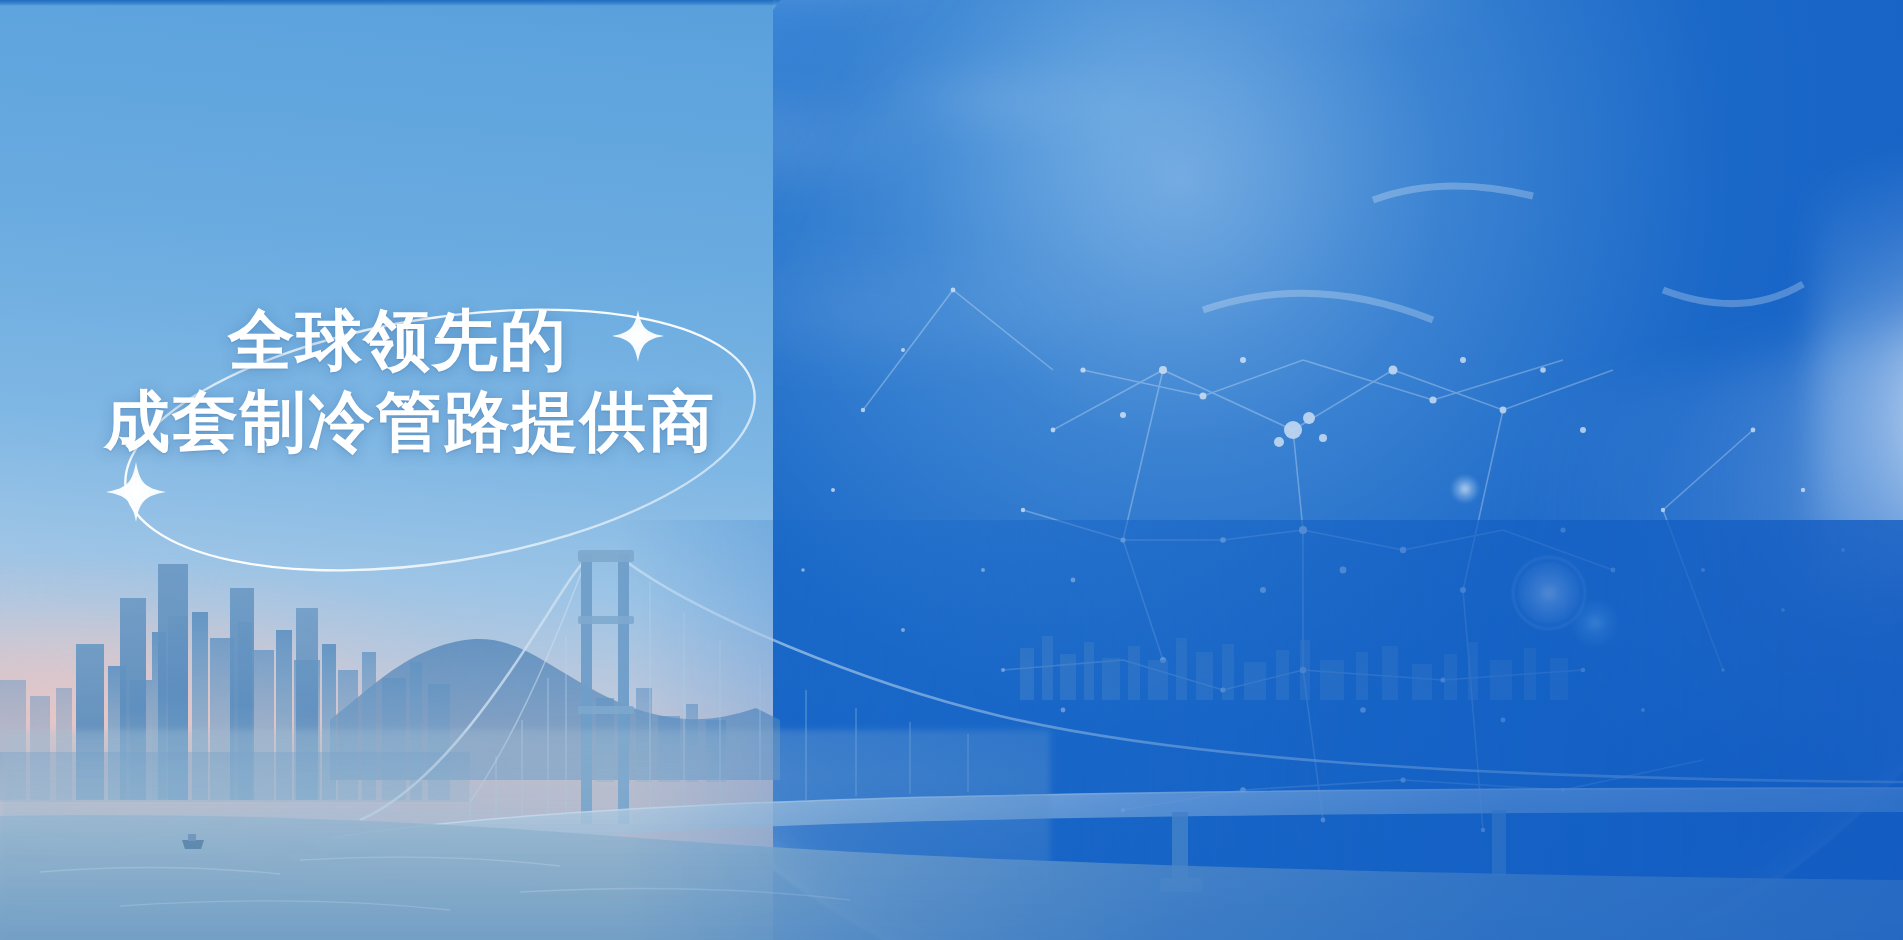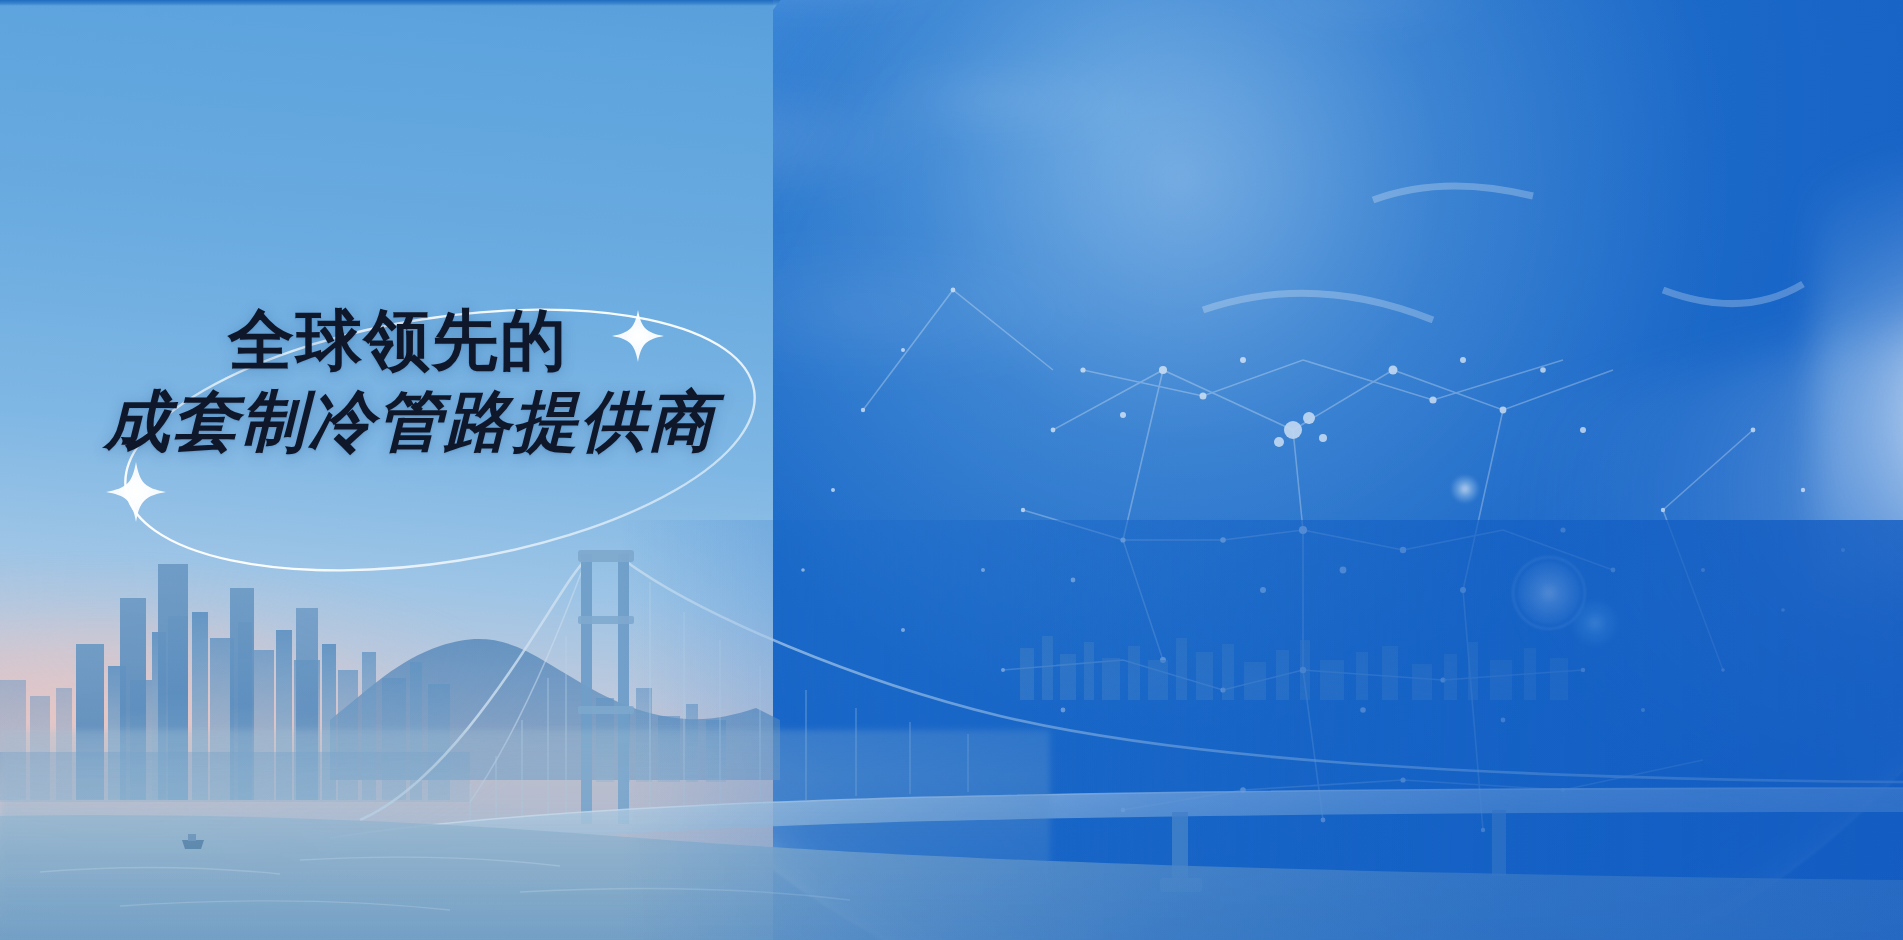--- a/index.html
+++ b/index.html
@@ -159,27 +159,27 @@
       rgba(19,92,193,.80) 100%);
   }
 
   
   .orbit{position:absolute;left:60px;top:260px;width:700px;height:340px;pointer-events:none;}
   .orbit svg{display:block;overflow:visible;}
 
   
   .headline{
     position:absolute;left:104px;top:300px;width:720px;
-    color:#0f172a;
+    color:#ffffff;
     font-size:66px;line-height:1.22;font-weight:700;letter-spacing:2px;
     text-shadow:0 2px 14px rgba(30,80,140,.30), 0 1px 2px rgba(40,90,150,.22);
     z-index:6;
   }
   .headline .l1{margin-left:124px;display:block;}
-  .headline .l2{display:block;font-style:italic;}
+  .headline .l2{display:block;}
 
   
   .bottom-fade{
     position:absolute;left:0;bottom:0;width:100%;height:70px;
     background:linear-gradient(180deg,rgba(30,100,190,0) 0%,rgba(28,98,190,.10) 100%);
   }
 </style>
 </head>
 <body>
 

